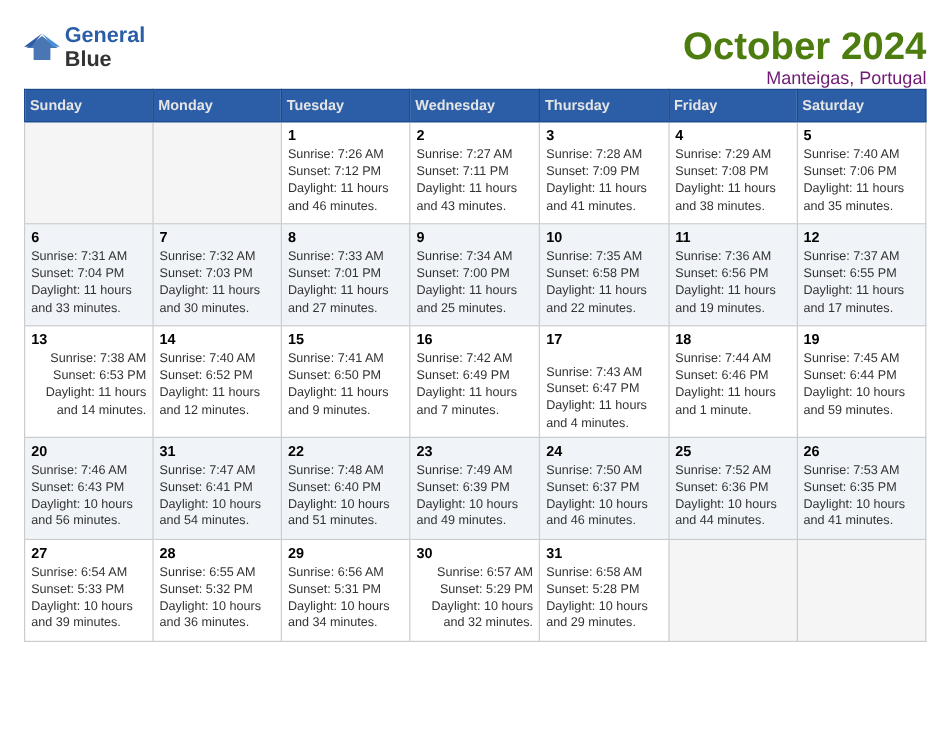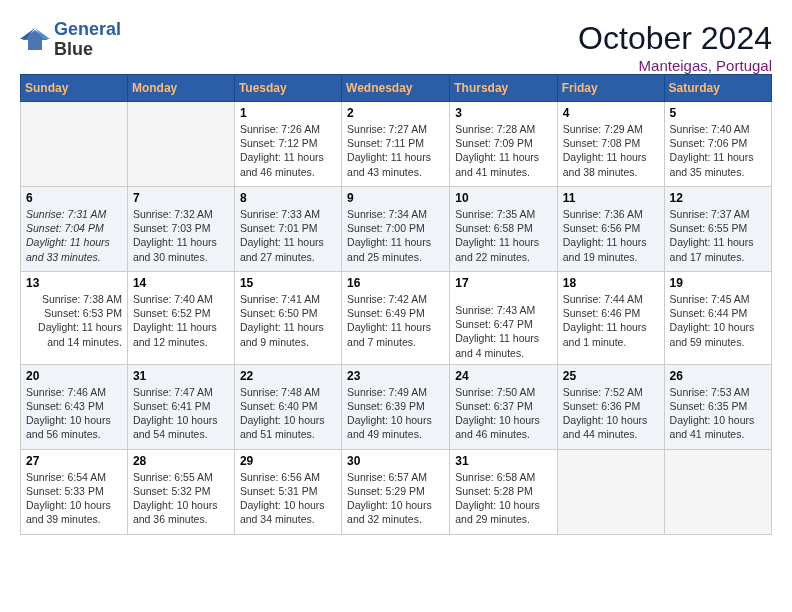--- a/index.html
+++ b/index.html
@@ -32,36 +32,36 @@
     }
     .logo-bird {
       width: 30px;
       height: 28px;
     }
     .title-area {
       text-align: right;
     }
     .month-title {
       font-size: 32px;
-      font-weight: normal;
-      color: #0f172a;
+      font-weight: bold;
+      color: #4d7c0f;
       text-align: right;
     }
     .location {
       font-size: 15px;
       color: #701a75;
     }
     .calendar {
       width: 100%;
       border-collapse: collapse;
       font-size: 11px;
     }
     .calendar th {
       background-color: #2b5ea7;
-      color: #fdba74;
+      color: #e5e5e5;
       padding: 6px 4px;
       text-align: left;
       font-size: 12px;
       font-weight: bold;
       border: 1px solid #1a4a8a;
     }
     .calendar td {
       border: 1px solid #ccc;
       vertical-align: top;
       padding: 4px 5px;
@@ -151,21 +151,21 @@
         <td>
           <div class="day-number">5</div>
           <div class="day-info" style="white-space: pre-line;">Sunrise: 7:40 AM
 Sunset: 7:06 PM
 Daylight: 11 hours and 35 minutes.</div>
         </td>
       </tr>
       <tr class="row-shaded">
         <td>
           <div class="day-number">6</div>
-          <div class="day-info" style="white-space: pre-line; font-style: italic;">Sunrise: 7:31 AM
+          <div class="day-info" style="white-space: pre-line;">Sunrise: 7:31 AM
 Sunset: 7:04 PM
 Daylight: 11 hours and 33 minutes.</div>
         </td>
         <td>
           <div class="day-number">7</div>
           <div class="day-info" style="white-space: pre-line;">Sunrise: 7:32 AM
 Sunset: 7:03 PM
 Daylight: 11 hours and 30 minutes.</div>
         </td>
         <td>
@@ -301,21 +301,21 @@
 Daylight: 10 hours and 36 minutes.</div>
         </td>
         <td>
           <div class="day-number">29</div>
           <div class="day-info" style="white-space: pre-line;">Sunrise: 6:56 AM
 Sunset: 5:31 PM
 Daylight: 10 hours and 34 minutes.</div>
         </td>
         <td>
           <div class="day-number">30</div>
-          <div class="day-info" style="white-space: pre-line;">Sunrise: 6:57 AM
+          <div class="day-info" style="white-space: pre-line; text-align: right;">Sunrise: 6:57 AM
 Sunset: 5:29 PM
 Daylight: 10 hours and 32 minutes.</div>
         </td>
         <td>
           <div class="day-number">31</div>
           <div class="day-info" style="white-space: pre-line;">Sunrise: 6:58 AM
 Sunset: 5:28 PM
 Daylight: 10 hours and 29 minutes.</div>
         </td>
         <td class="empty"></td>

